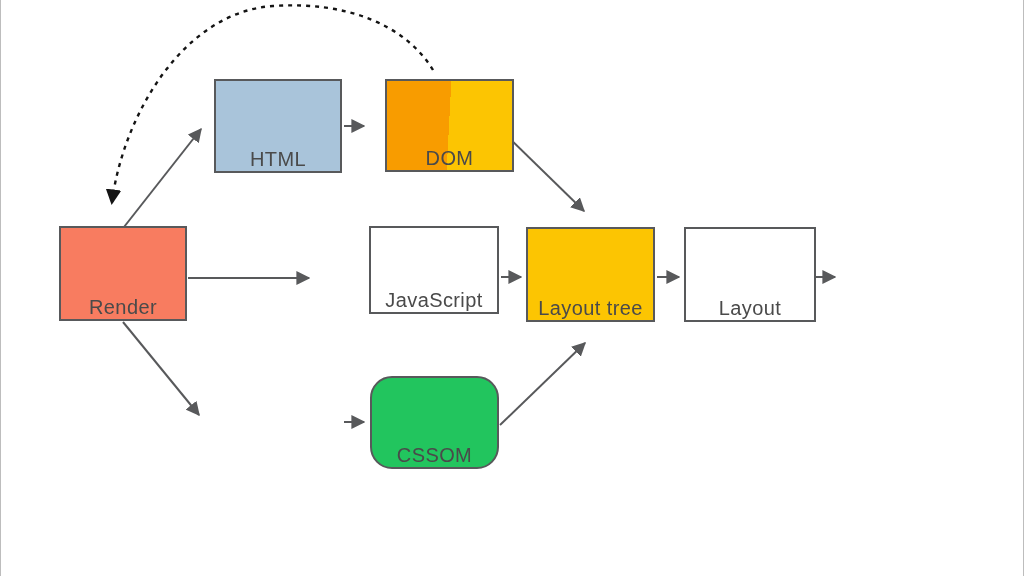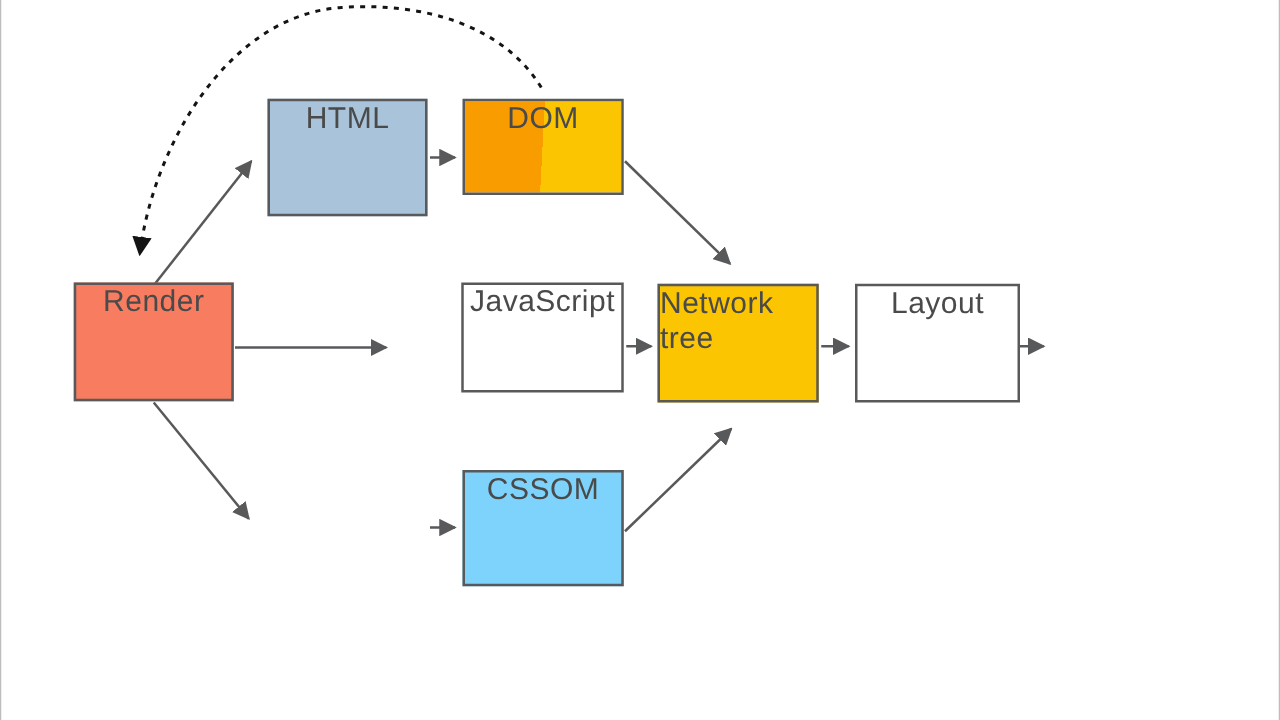--- a/index.html
+++ b/index.html
@@ -37,30 +37,30 @@
     fill: none;
   }
   #head-solid path { fill: var(--arrow, #58595B); }
   #head-dashed path { fill: var(--dashed, #141414); }
   .node {
     position: absolute;
     box-sizing: border-box;
     border: 2px solid var(--border, #58595B);
     background: #ffffff;
     display: flex;
-    align-items: flex-start;
+    align-items: flex-end;
     justify-content: center;
     color: var(--text, #4A4A4A);
-    font-size: 24px;
+    font-size: 20px;
     letter-spacing: 0.4px;
   }
   
   #n-network     { left: 58px;  top: 226px; width: 128px; height: 95px; }
   #n-html        { left: 213px; top: 79px;  width: 128px; height: 94px; }
-  #n-dom         { left: 369px; top: 79px;  width: 129px; height: 77px; }
+  #n-dom         { left: 384px; top: 79px;  width: 129px; height: 93px; }
   #n-javascript  { left: 368px; top: 226px; width: 130px; height: 88px; }
   #n-render_tree { left: 525px; top: 227px; width: 129px; height: 95px; }
   #n-layout      { left: 683px; top: 227px; width: 132px; height: 95px; }
   #n-paint       { left: 839px; top: 227px; width: 128px; height: 95px; }
   #n-css         { left: 213px; top: 376px; width: 128px; height: 93px; }
   #n-cssom       { left: 369px; top: 376px; width: 129px; height: 93px; }
 </style>
 </head>
 <body>
 
@@ -99,26 +99,26 @@
 
   <div class="node" id="n-dom" style="background: linear-gradient(93deg, rgb(248, 156, 0) 49.6%, rgb(252, 197, 2) 49.6%);">
     <span>DOM</span>
   </div>
 
   <div class="node" id="n-javascript" style="background: rgb(255, 255, 255);">
     <span>JavaScript</span>
   </div>
 
   <div class="node" id="n-render_tree" style="background: rgb(252, 197, 2);">
-    <span>Network tree</span>
+    <span>Layout tree</span>
   </div>
 
   <div class="node" id="n-layout" style="background: rgb(255, 255, 255);">
     <span>Layout</span>
   </div>
 
 
 
-  <div class="node" id="n-cssom" style="background: #7dd3fc;">
+  <div class="node" id="n-cssom" style="background: #22c55e; border-radius: 22px;">
     <span>CSSOM</span>
   </div>
 
 </div>
 
 </body></html>

